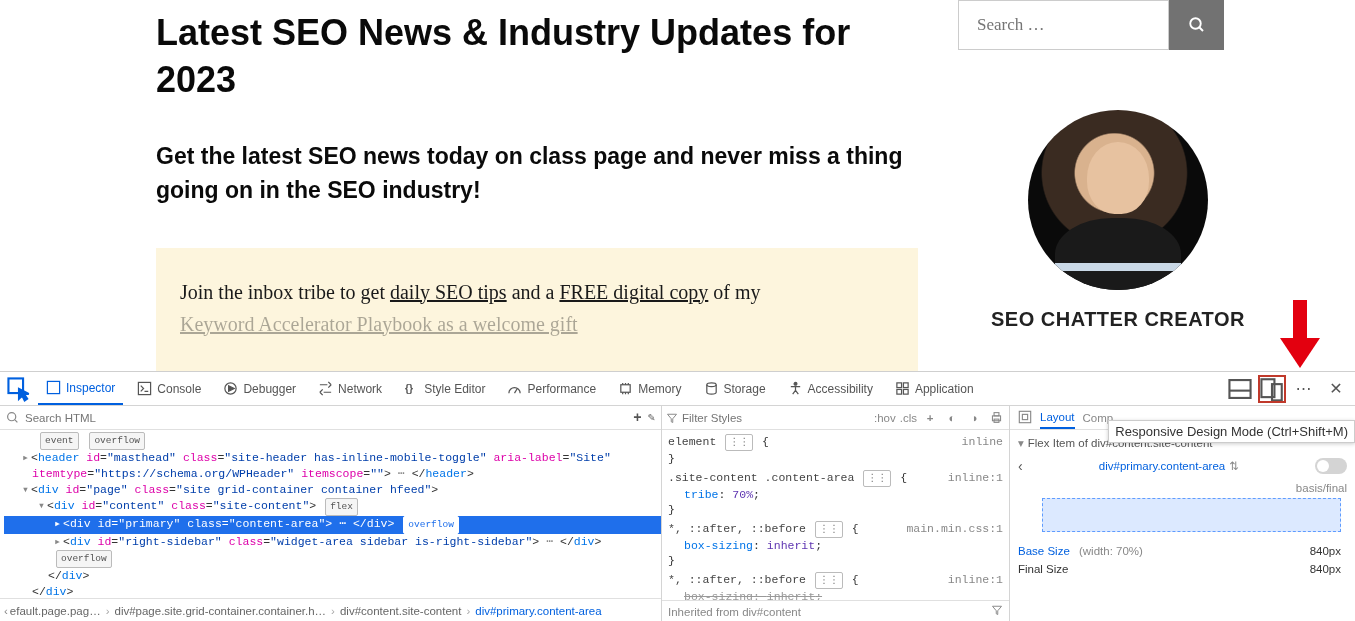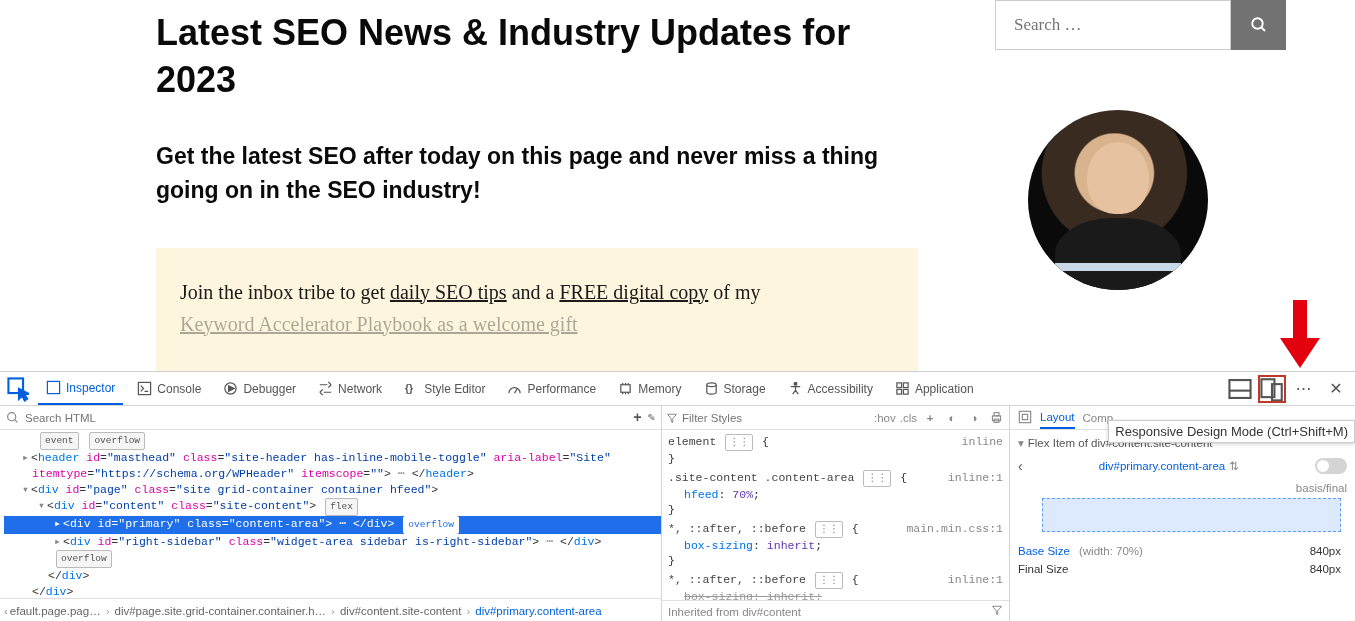--- a/index.html
+++ b/index.html
@@ -11,21 +11,21 @@
   .page-title { font-family: Arial, sans-serif; font-weight: 900; font-size: 36px; line-height: 1.3; color: #0a0a0a; margin-bottom: 35px; }
   .page-subtitle { font-family: Arial, sans-serif; font-weight: 700; font-size: 23px; line-height: 1.5; color: #0a0a0a; margin-bottom: 40px; }
   .callout-box { background: #fdf5dd; padding: 28px 24px 0 24px; height: 130px; overflow: hidden; }
   .callout-title { font-family: Arial, sans-serif; font-weight: 900; font-size: 30px; margin-bottom: 12px; color: #0a0a0a; }
   .callout-text { font-family: Georgia, 'Times New Roman', serif; font-size: 20px; color: #1a1a1a; line-height: 1.6; }
   .callout-text .u { text-decoration: underline; }
   .callout-text .ghost { color: rgba(0,0,0,0.32); text-decoration: underline; }
   
   .page-aside { width: 370px; padding-top: 0; }
   .search-row { display: flex; margin-bottom: 60px; padding-left: 40px; }
-  .search-row input { border: 1px solid #ccc; padding: 14px 18px; font-size: 17px; width: 236px; color: #8b5cf6; font-family: Georgia, serif; margin-left: 37px; }
+  .search-row input { border: 1px solid #ccc; padding: 14px 18px; font-size: 17px; width: 211px; color: #8b5cf6; font-family: Georgia, serif; }
   .search-row button { width: 55px; background: #727272; border: none; color: #fff; display: flex; align-items: center; justify-content: center; }
   .search-row button svg { width: 18px; height: 18px; }
   
   .avatar-wrap { text-align: center; padding-left: 30px; }
   .avatar { width: 180px; height: 180px; border-radius: 50%; background: radial-gradient(circle at 48% 35%, #d9b28e 0 26%, #3a2b21 27% 48%, #0a0a0a 49% 100%); margin: 0 auto 18px; position: relative; overflow: hidden; }
   .avatar::before { content: ""; position: absolute; left: 33%; top: 18%; width: 34%; height: 40%; background: #e7c2a0; border-radius: 50% 50% 45% 45%; }
   .avatar::after { content: ""; position: absolute; left: 15%; bottom: -5%; width: 70%; height: 45%; background: linear-gradient(#1a1a1a 0 55%, #c9d8e6 55% 65%, #1a1a1a 65%); border-radius: 45% 45% 0 0; }
   .avatar-caption { font-family: Arial, sans-serif; font-weight: 900; font-size: 20px; letter-spacing: 0.5px; }
   
   
@@ -108,39 +108,40 @@
   .size-row .rhs { color:#333; }
   
   .closex { font-size: 16px; font-weight: 300; }
 </style>
 </head>
 <body>
 
 <div class="page-preview">
   <div class="page-main">
     <h1 class="page-title">Latest SEO News &amp; Industry Updates for 2023</h1>
-    <h2 class="page-subtitle">Get the latest SEO after today on this page and never miss a thing going on in the SEO industry!</h2>
+    <h2 class="page-subtitle">Get the latest SEO news today on class page and never miss a thing going on in the SEO industry!</h2>
     <div class="callout-box">
       <div class="callout-text">
         <span>Join the inbox tribe to get </span><span class="u">daily SEO tips</span><span> and a </span><span class="u">FREE digital copy</span><span> of my </span><br><span class="ghost">Keyword Accelerator Playbook as a welcome gift</span>
       </div>
     </div>
   </div>
   <div class="page-aside">
     <div class="search-row">
       <input type="text" placeholder="Search …" style="">
       <button>
         <svg viewBox="0 0 24 24" fill="none" stroke="currentColor" stroke-width="2.5">
             <circle cx="10" cy="10" r="7"></circle>
             <line x1="20" y1="20" x2="15" y2="15"></line>
           </svg>
       </button>
     </div>
     <div class="avatar-wrap">
       <div class="avatar"></div>
+      <div class="avatar-caption">SEO CHATTER CREATOR</div>
     </div>
   </div>
 </div>
 
 <div class="red-arrow">
   <svg viewBox="0 0 40 68">
       <rect x="13" y="0" width="14" height="40" fill="#e3000f"></rect>
       <polygon points="0,38 40,38 20,68" fill="#e3000f"></polygon>
     </svg>
 </div>
@@ -295,21 +296,21 @@
               <rect x="3" y="6" width="10" height="6"></rect>
               <rect x="5" y="2" width="6" height="4"></rect>
               <rect x="5" y="10" width="6" height="4"></rect>
             </svg>
           </span>
       </div>
       <div class="dt-rules">
         <div><span class="rule-src">inline</span><span class="sel">element</span> <span class="flex-pill">⋮⋮</span> {</div>
         <div>}</div>
         <div style="margin-top:4px;"><span class="rule-src">inline:1</span><span class="sel">.site-content .content-area</span> <span class="flex-pill">⋮⋮</span> {</div>
-        <div class="prop-line"><span class="prop-n">hfeed</span>: <span class="prop-v">70%</span>;</div>
+        <div class="prop-line"><span class="prop-n">tribe</span>: <span class="prop-v">70%</span>;</div>
         <div>}</div>
         <div style="margin-top:4px;"><span class="rule-src">main.min.css:1</span><span class="sel">*, ::after, ::before</span> <span class="flex-pill">⋮⋮</span> {</div>
         <div class="prop-line"><span class="prop-n">box-sizing</span>: <span class="prop-v">inherit</span>;</div>
         <div>}</div>
         <div style="margin-top:4px;"><span class="rule-src">inline:1</span><span class="sel">*, ::after, ::before</span> <span class="flex-pill">⋮⋮</span> {</div>
         <div class="prop-line prop-strike"><span>box-sizing</span>: <span>inherit</span>;</div>
       </div>
       <div class="inh-footer">
         <span>Inherited from div#content</span>
         <span class="funnel"><svg width="12" height="12" viewBox="0 0 16 16" fill="none" stroke="#888" stroke-width="1.3">

